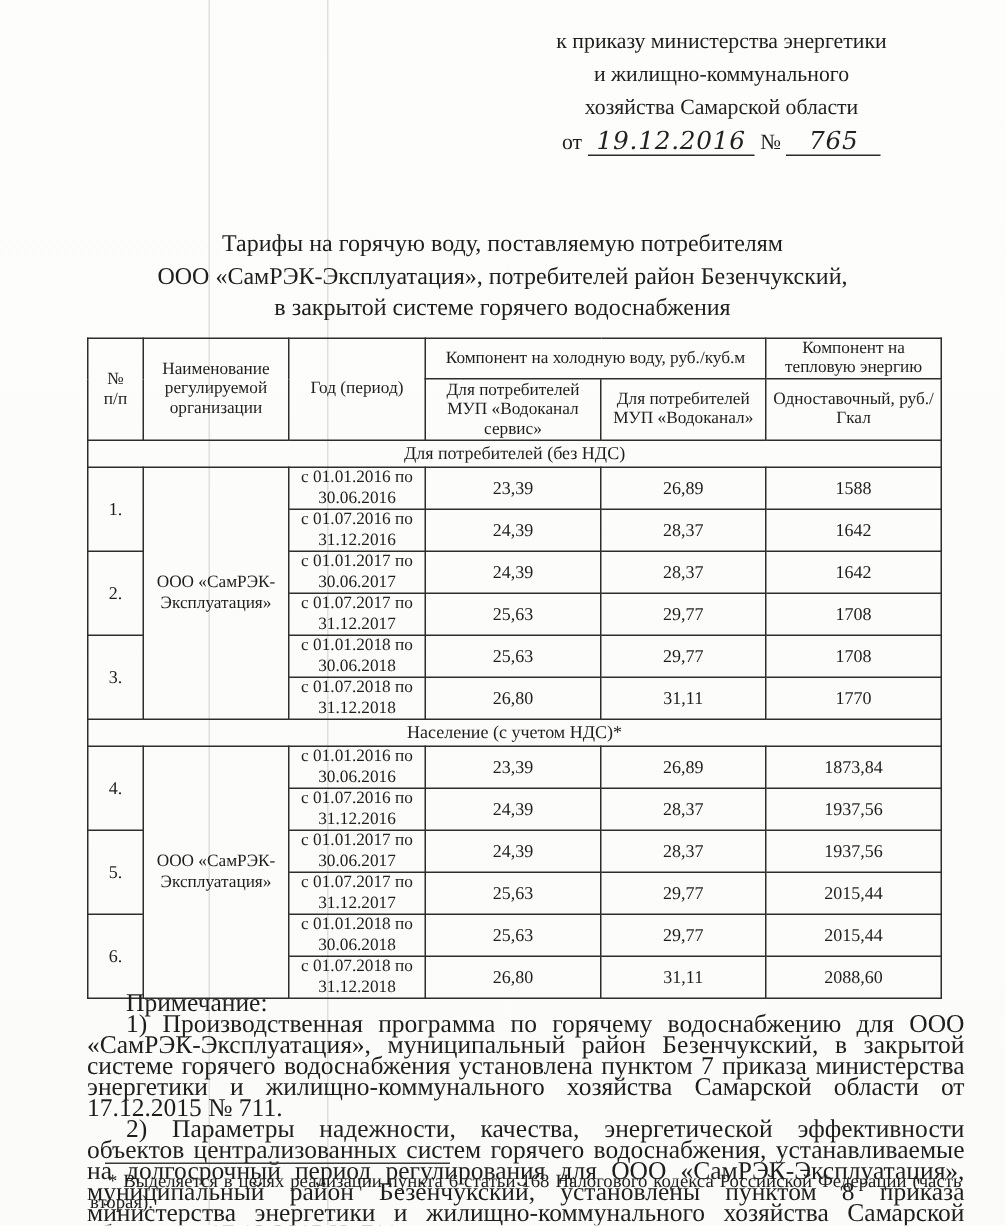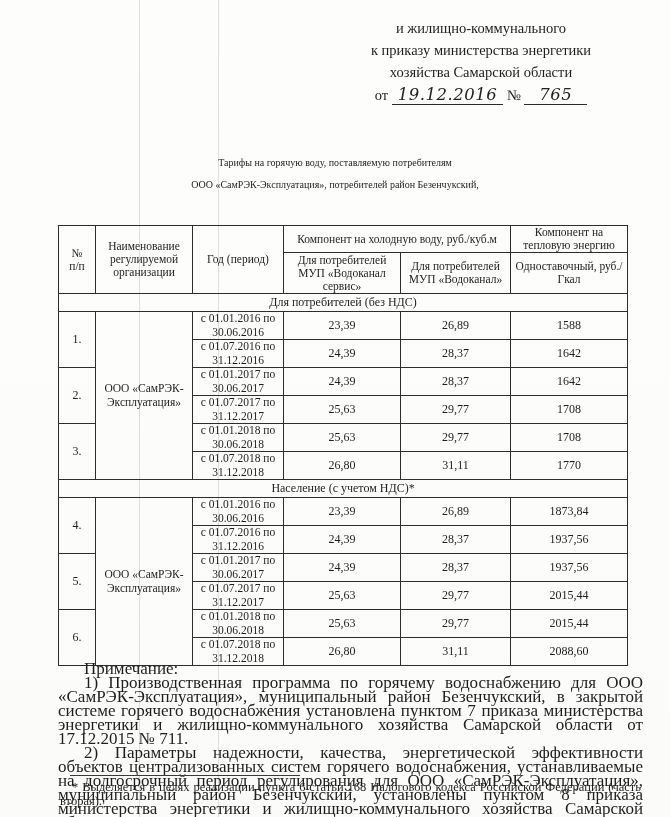--- a/index.html
+++ b/index.html
@@ -25,21 +25,21 @@
     font-family:"DejaVu Serif", serif; font-style:italic;
     font-size:16.5px; letter-spacing:.5px; color:#222;
     display:inline-block; line-height:17px;
     border-bottom:1.4px solid #2a2a2a;
   }
   .hw-date { padding:0 6px 1px 6px;font-style:italic; }
   .hw-num  { padding:0 15px 1px 15px; }
 
   .title {
     position:absolute; top:152px; left:28px; width:614px;
-    text-align:center; font-size:10px; line-height:21.5px;
+    text-align:center; font-size:16px; line-height:21.5px;
   }
 
   table.tariff {
     position:absolute; top:225px; left:58px;
     width:569px; table-layout:fixed; border-collapse:collapse;
   }
   .tariff th, .tariff td {
     border:1.5px solid #2d2d2d;
     padding:0 2px; text-align:center; vertical-align:middle;
     font-weight:400;
@@ -73,34 +73,35 @@
   .footnote p { margin:2px; text-indent:12px; }
 </style>
 </head>
 <body>
 
 <div class="page">
   <div class="fold fold-1"></div>
   <div class="fold fold-2"></div>
 
   <div class="doc-header">
+    <div>к приказу министерства энергетики</div>
     <div>и жилищно-коммунального</div>
-    <div>к приказу министерства энергетики</div>
     <div>хозяйства Самарской области</div>
     <div class="order-line">
       <span>от</span>
       <span class="hw hw-date">19.12.2016</span>
       <span>№</span>
       <span class="hw hw-num">765</span>
     </div>
   </div>
 
   <div class="title">
     <div>Тарифы на горячую воду, поставляемую потребителям</div>
     <div>ООО «СамРЭК-Эксплуатация», потребителей район Безенчукский,</div>
+    <div>в закрытой системе горячего водоснабжения</div>
   </div>
 
   <table class="tariff">
     <colgroup>
       <col style="width:37px">
         <col style="width:97px">
         <col style="width:91px">
       <col style="width:117px">
         <col style="width:110px">
         <col style="width:117px">

